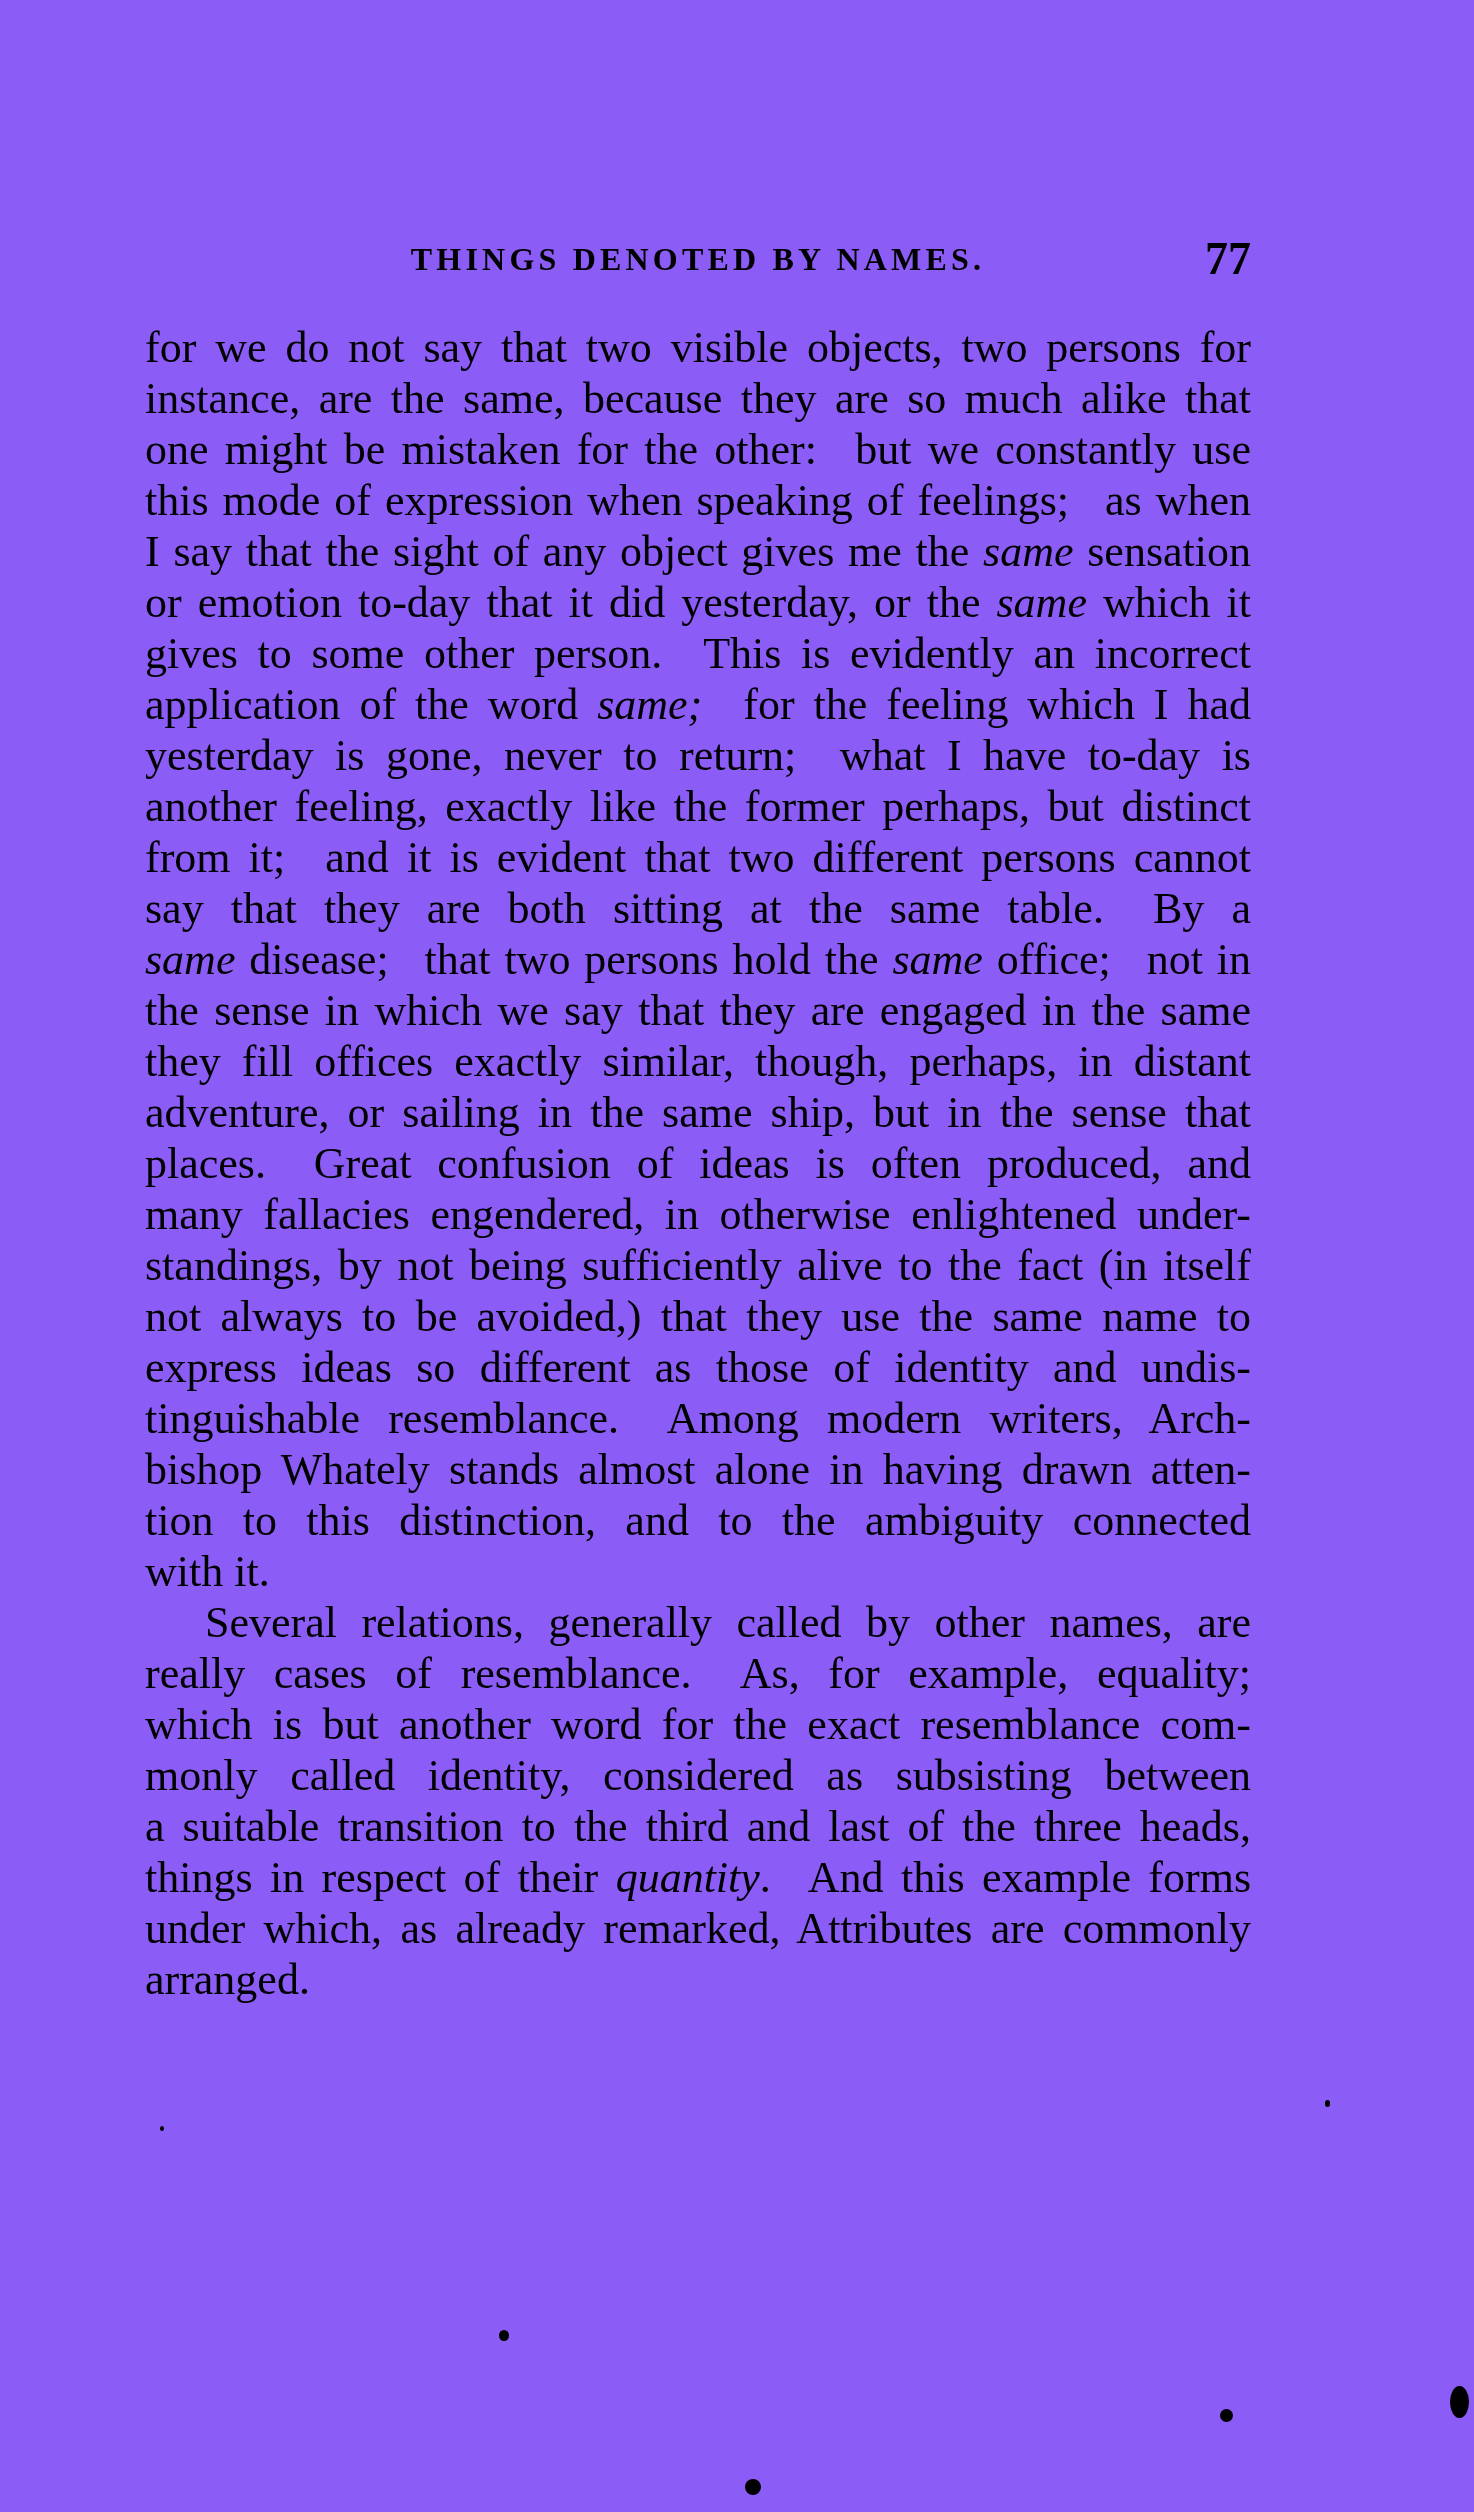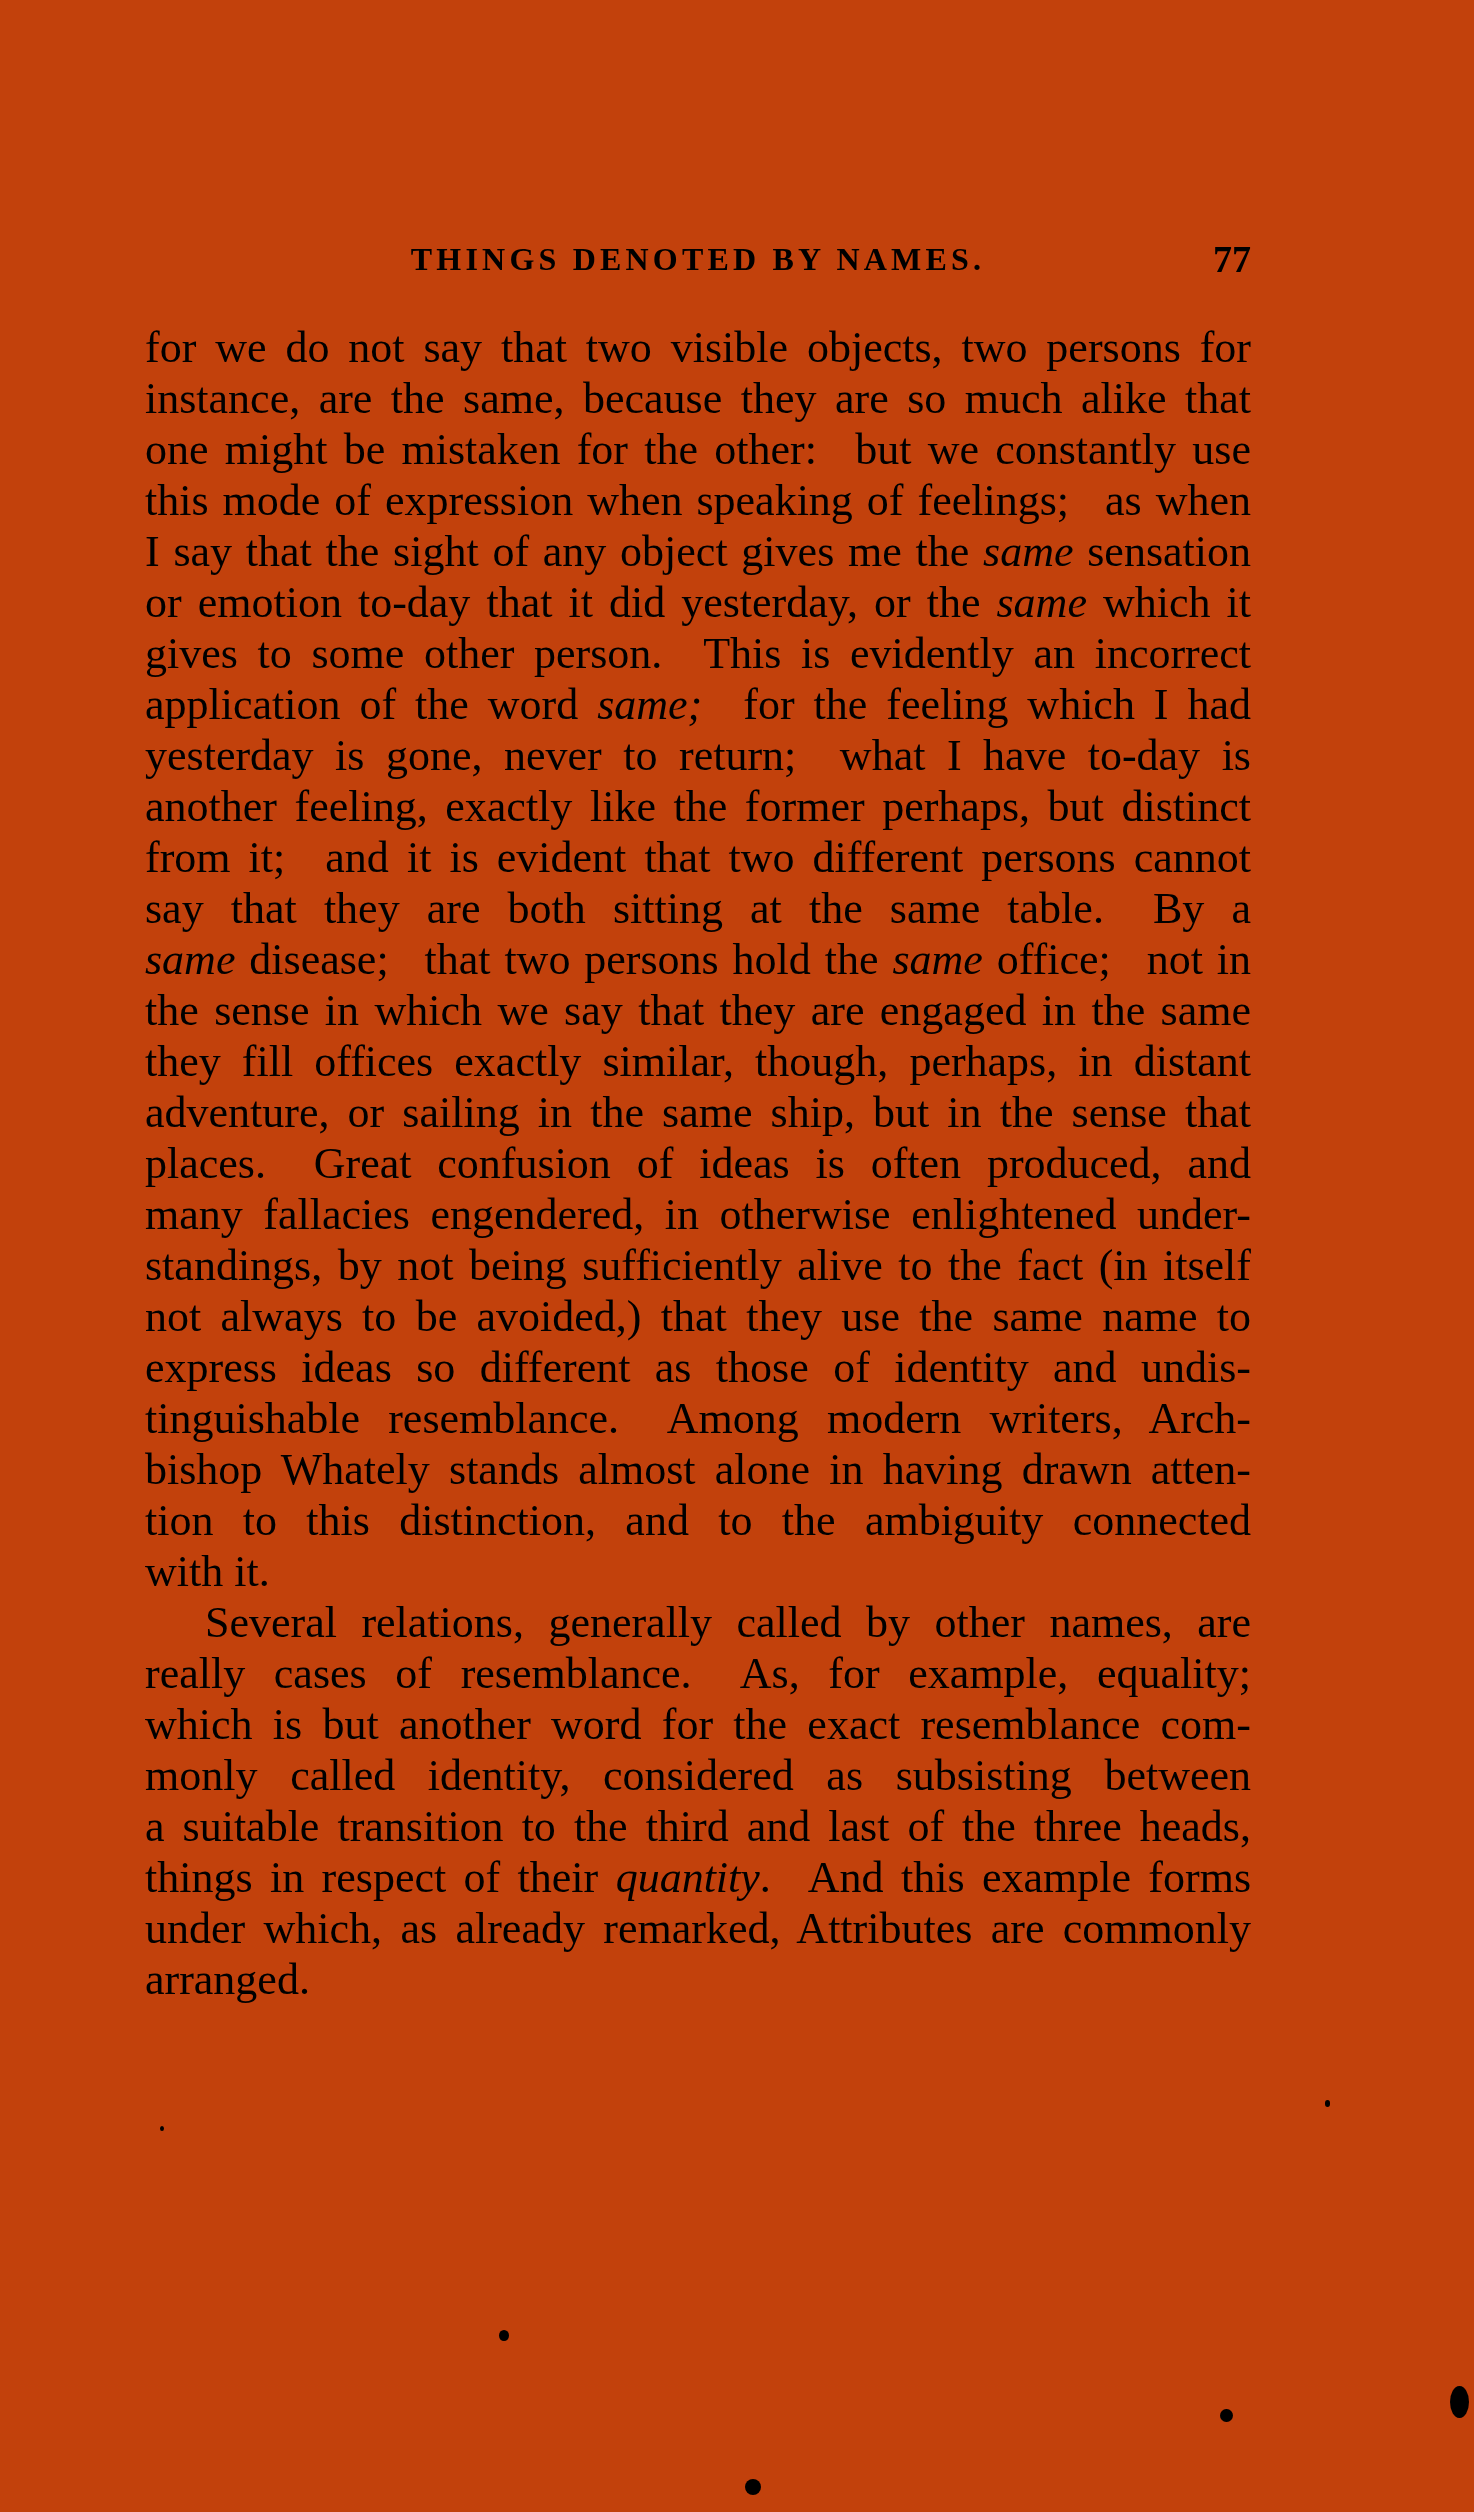--- a/index.html
+++ b/index.html
@@ -4,21 +4,21 @@
 <style>
   html, body {
     margin: 0;
     padding: 0;
     background: #ffffff;
   }
   .page {
     position: relative;
     width: 1475px;
     height: 2512px;
-    background: #c2410c;
+    background: #8b5cf6;
     color: #000000;
     font-family: "Liberation Serif", "DejaVu Serif", serif;
     overflow: hidden;
   }
 
   
   .running-head {
     position: absolute;
     left: 145px;
     top: 238px;
@@ -31,21 +31,21 @@
     text-align: center;
     font-size: 32px;
     letter-spacing: 4.2px;
     font-weight: 600;
     white-space: nowrap;
   }
   .page-number {
     position: absolute;
     right: 0;
     top: 0;
-    font-size: 38px;
+    font-size: 46px;
     font-weight: 700;
     line-height: 42px;
   }
 
   
   .body-text {
     position: absolute;
     left: 145px;
     top: 322px;
     width: 1106px;

